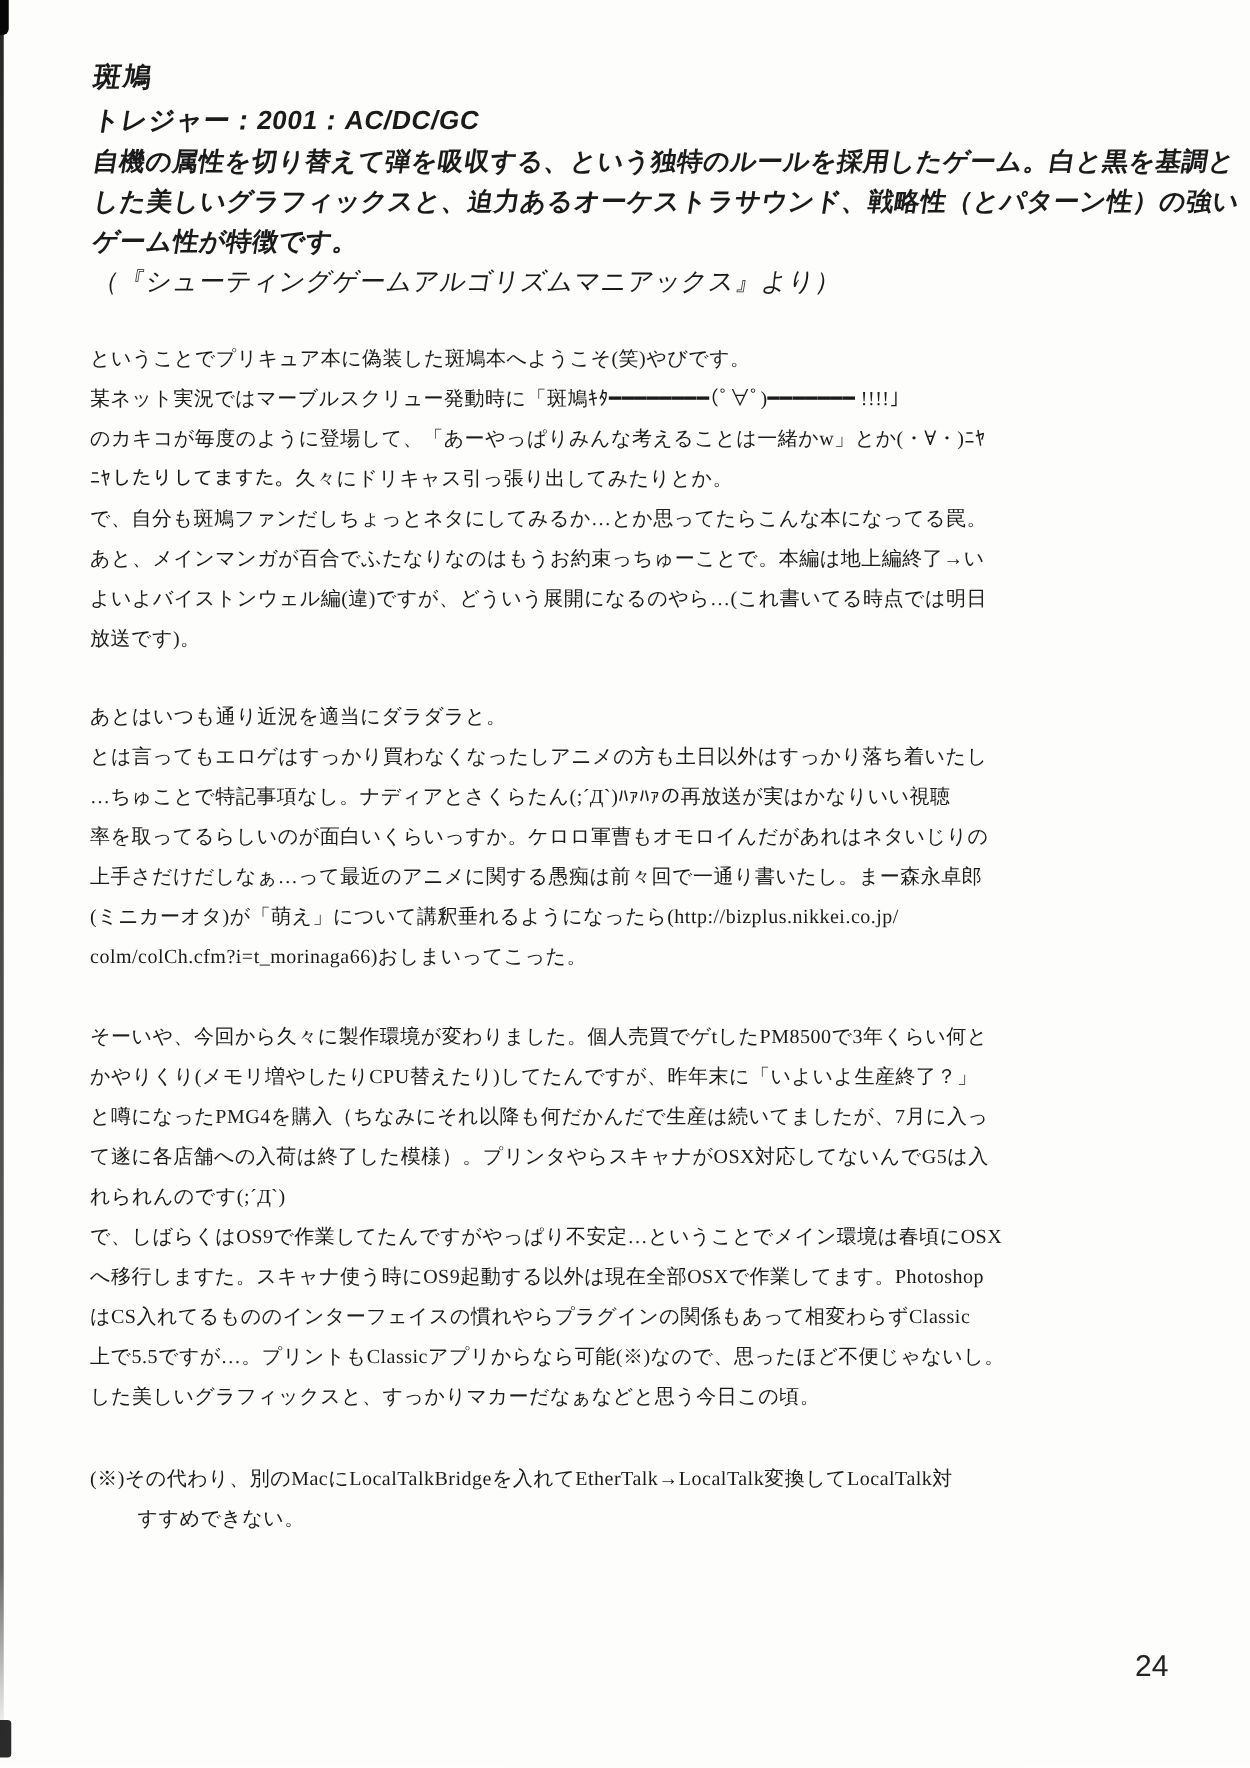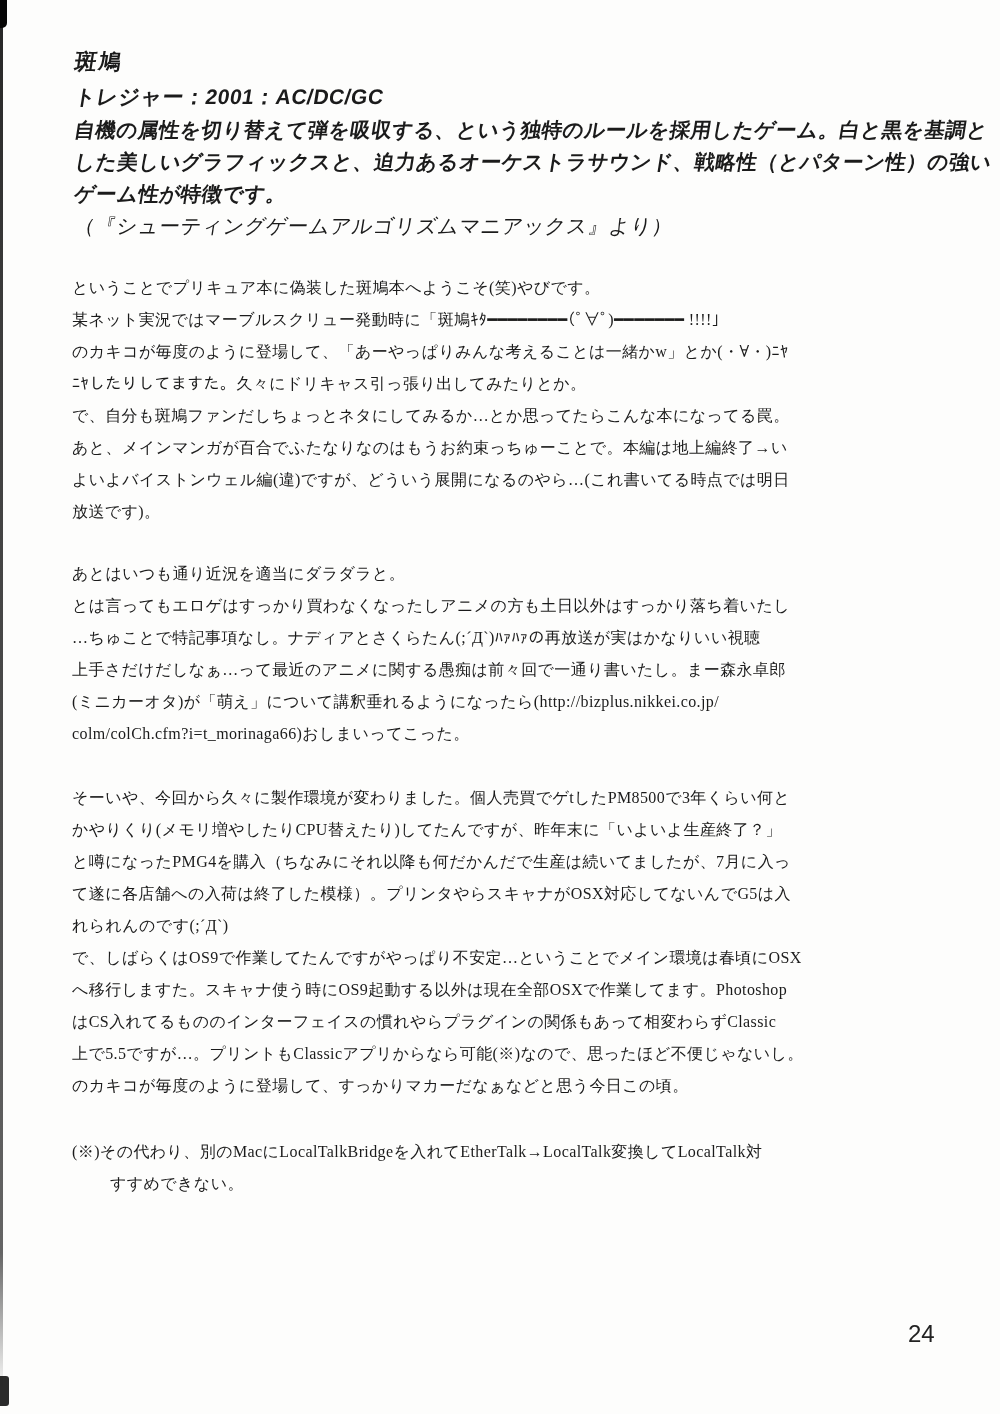--- a/index.html
+++ b/index.html
@@ -102,36 +102,37 @@
       <div class="line">で、自分も斑鳩ファンだしちょっとネタにしてみるか…とか思ってたらこんな本になってる罠。</div>
       <div class="line">あと、メインマンガが百合でふたなりなのはもうお約束っちゅーことで。本編は地上編終了→い</div>
       <div class="line">よいよバイストンウェル編(違)ですが、どういう展開になるのやら…(これ書いてる時点では明日</div>
       <div class="line">放送です)。</div>
     </div>
 
     <div class="para p2">
       <div class="line">あとはいつも通り近況を適当にダラダラと。</div>
       <div class="line">とは言ってもエロゲはすっかり買わなくなったしアニメの方も土日以外はすっかり落ち着いたし</div>
       <div class="line">…ちゅことで特記事項なし。ナディアとさくらたん(;´Д`)ﾊｧﾊｧの再放送が実はかなりいい視聴</div>
+      <div class="line">率を取ってるらしいのが面白いくらいっすか。ケロロ軍曹もオモロイんだがあれはネタいじりの</div>
       <div class="line">上手さだけだしなぁ…って最近のアニメに関する愚痴は前々回で一通り書いたし。まー森永卓郎</div>
       <div class="line">(ミニカーオタ)が「萌え」について講釈垂れるようになったら(http://bizplus.nikkei.co.jp/</div>
       <div class="line">colm/colCh.cfm?i=t_morinaga66)おしまいってこった。</div>
     </div>
 
     <div class="para p3">
       <div class="line">そーいや、今回から久々に製作環境が変わりました。個人売買でゲtしたPM8500で3年くらい何と</div>
       <div class="line">かやりくり(メモリ増やしたりCPU替えたり)してたんですが、昨年末に「いよいよ生産終了？」</div>
       <div class="line">と噂になったPMG4を購入（ちなみにそれ以降も何だかんだで生産は続いてましたが、7月に入っ</div>
       <div class="line">て遂に各店舗への入荷は終了した模様）。プリンタやらスキャナがOSX対応してないんでG5は入</div>
       <div class="line">れられんのです(;´Д`)</div>
       <div class="line">で、しばらくはOS9で作業してたんですがやっぱり不安定…ということでメイン環境は春頃にOSX</div>
       <div class="line">へ移行しますた。スキャナ使う時にOS9起動する以外は現在全部OSXで作業してます。Photoshop</div>
       <div class="line">はCS入れてるもののインターフェイスの慣れやらプラグインの関係もあって相変わらずClassic</div>
       <div class="line">上で5.5ですが…。プリントもClassicアプリからなら可能(※)なので、思ったほど不便じゃないし。</div>
-      <div class="line">のカキコが毎度のように登場して、すっかりマカーだなぁなどと思う今日この頃。</div>
+      <div class="line">した美しいグラフィックスと、すっかりマカーだなぁなどと思う今日この頃。</div>
     </div>
 
     <div class="footnote">
       <div class="line">(※)その代わり、別のMacにLocalTalkBridgeを入れてEtherTalk→LocalTalk変換してLocalTalk対</div>
       <div class="line indent">すすめできない。</div>
     </div>
 
   </div>
 
   <div class="page-number">24</div>

